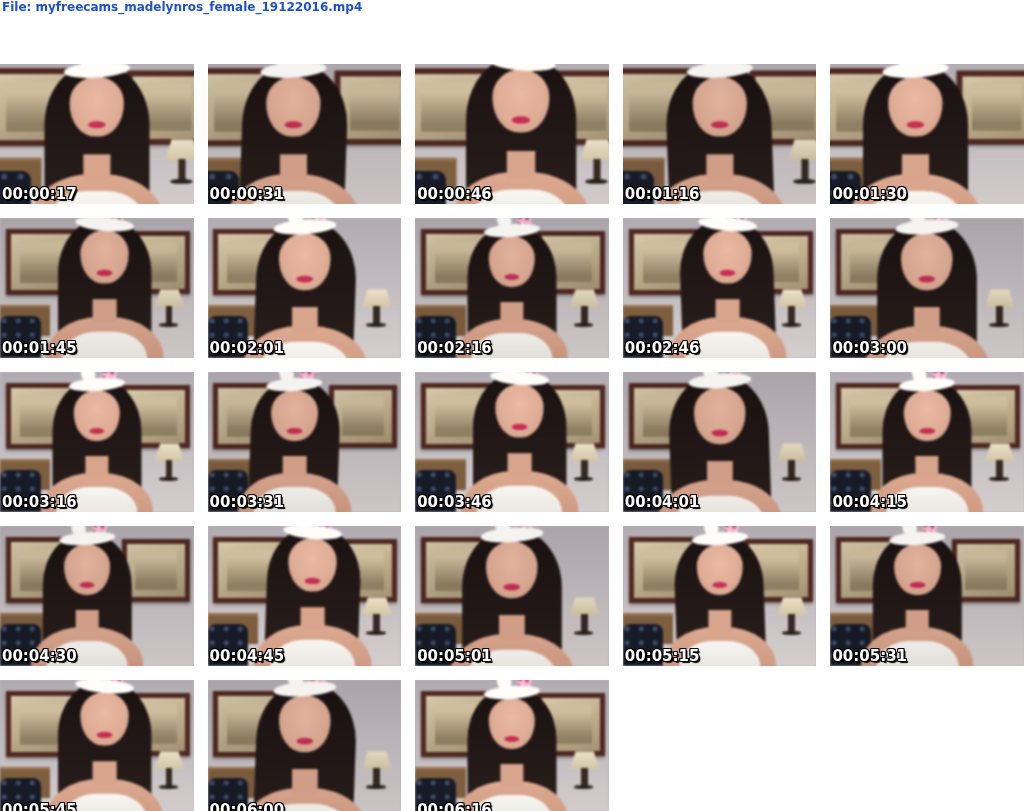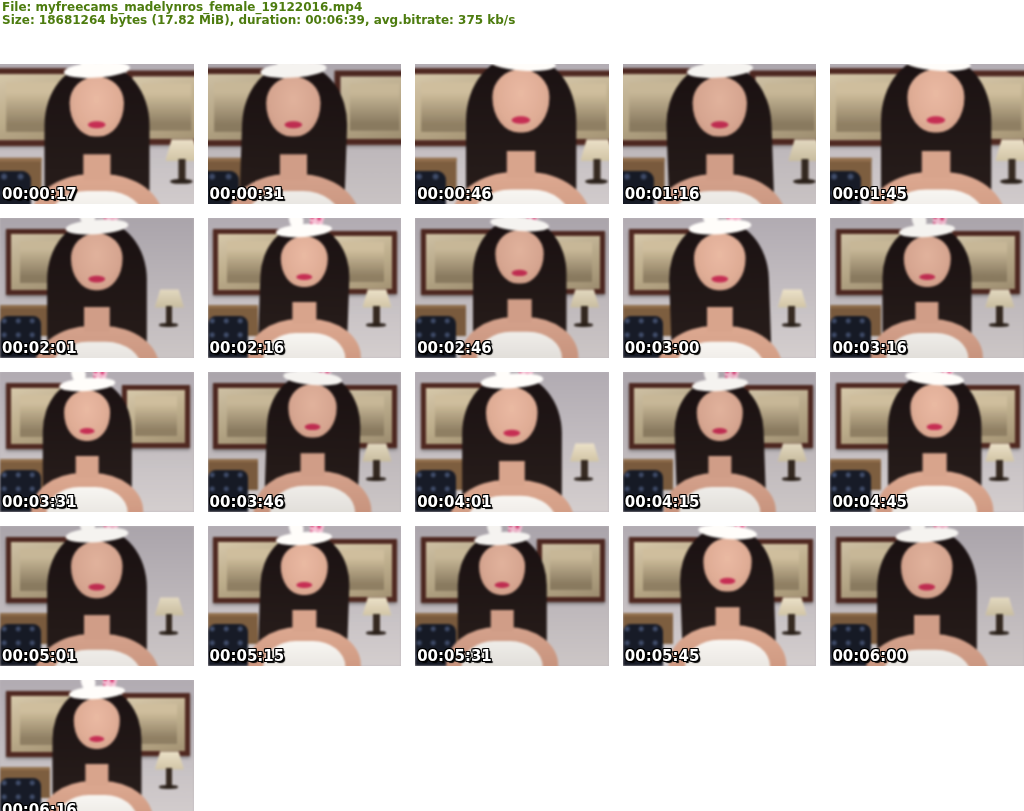--- a/index.html
+++ b/index.html
@@ -2,21 +2,21 @@
 <html><head>
 <meta charset="utf-8">
 <style>
   html,body{margin:0;padding:0;background:#ffffff;}
   .sheet{
     width:1024px;height:811px;background:#ffffff;position:relative;overflow:hidden;
     font-family:"DejaVu Sans","Liberation Sans",sans-serif;
   }
   
   .file-header{
-    height:55px;background:#ffffff;color:#4d7c0f;
+    height:55px;background:#ffffff;color:#1d4ed8;
     font-size:12px;font-weight:bold;line-height:13.4px;
     padding:1px 16px 0 2px;white-space:nowrap;
   }
   
   .grid{
     width:1024px;height:756px;
     display:grid;
     grid-template-columns:repeat(5,1fr);
     grid-template-rows:repeat(5,1fr);
     gap:14px;background:#ffffff;margin-top:8px;
@@ -80,21 +80,20 @@
   .thumb:nth-child(5n+2) .hair{transform:translateX(-50%) rotate(2deg);}
   .thumb:nth-child(5n+4) .hair{transform:translateX(-50%) rotate(-2deg);}
 </style>
 </head>
 <body>
 
 <div class="sheet">
 
   <div class="file-header">
     <div>File: myfreecams_madelynros_female_19122016.mp4</div>
-    <div>Size: 18681264 bytes (17.82 MiB), duration: 00:06:39, avg.bitrate: 375 kb/s</div>
   </div>
 
   <div class="grid">
       <div class="thumb v0">
       <div class="scene">
         <div class="wall"></div>
         <div class="frame frame-left">
           <div class="frame-inner"></div>
         </div>
         <div class="frame frame-right">
@@ -193,20 +192,46 @@
           <div class="shoulders"></div>
           <div class="neck"></div>
           <div class="torso"></div>
           <div class="face"></div>
           <div class="lips"></div>
           <div class="headband"></div>
         </div>
       </div>
       <div class="timestamp">00:01:16</div>
     </div>
+      <div class="thumb v1">
+      <div class="scene">
+        <div class="wall"></div>
+        <div class="frame frame-left">
+          <div class="frame-inner"></div>
+        </div>
+        <div class="frame frame-right">
+          <div class="frame-inner"></div>
+        </div>
+        <div class="headboard"></div>
+        <div class="pillow"></div>
+
+        <div class="person">
+          <div class="hair"></div>
+          <div class="ear-left"></div>
+          <div class="ear-right"></div>
+          <div class="shoulders"></div>
+          <div class="neck"></div>
+          <div class="torso"></div>
+          <div class="face"></div>
+          <div class="lips"></div>
+          <div class="headband"></div>
+        </div>
+      </div>
+      <div class="timestamp">00:01:30</div>
+    </div>
       <div class="thumb v2">
       <div class="scene">
         <div class="wall"></div>
         <div class="frame frame-left">
           <div class="frame-inner"></div>
         </div>
         <div class="frame frame-right">
           <div class="frame-inner"></div>
         </div>
         <div class="headboard"></div>
@@ -465,20 +490,46 @@
           <div class="shoulders"></div>
           <div class="neck"></div>
           <div class="torso"></div>
           <div class="face"></div>
           <div class="lips"></div>
           <div class="headband"></div>
         </div>
       </div>
       <div class="timestamp">00:04:15</div>
     </div>
+      <div class="thumb v1">
+      <div class="scene">
+        <div class="wall"></div>
+        <div class="frame frame-left">
+          <div class="frame-inner"></div>
+        </div>
+        <div class="frame frame-right">
+          <div class="frame-inner"></div>
+        </div>
+        <div class="headboard"></div>
+        <div class="pillow"></div>
+
+        <div class="person">
+          <div class="hair"></div>
+          <div class="ear-left"></div>
+          <div class="ear-right"></div>
+          <div class="shoulders"></div>
+          <div class="neck"></div>
+          <div class="torso"></div>
+          <div class="face"></div>
+          <div class="lips"></div>
+          <div class="headband"></div>
+        </div>
+      </div>
+      <div class="timestamp">00:04:30</div>
+    </div>
       <div class="thumb v2">
       <div class="scene">
         <div class="wall"></div>
         <div class="frame frame-left">
           <div class="frame-inner"></div>
         </div>
         <div class="frame frame-right">
           <div class="frame-inner"></div>
         </div>
         <div class="headboard"></div>

